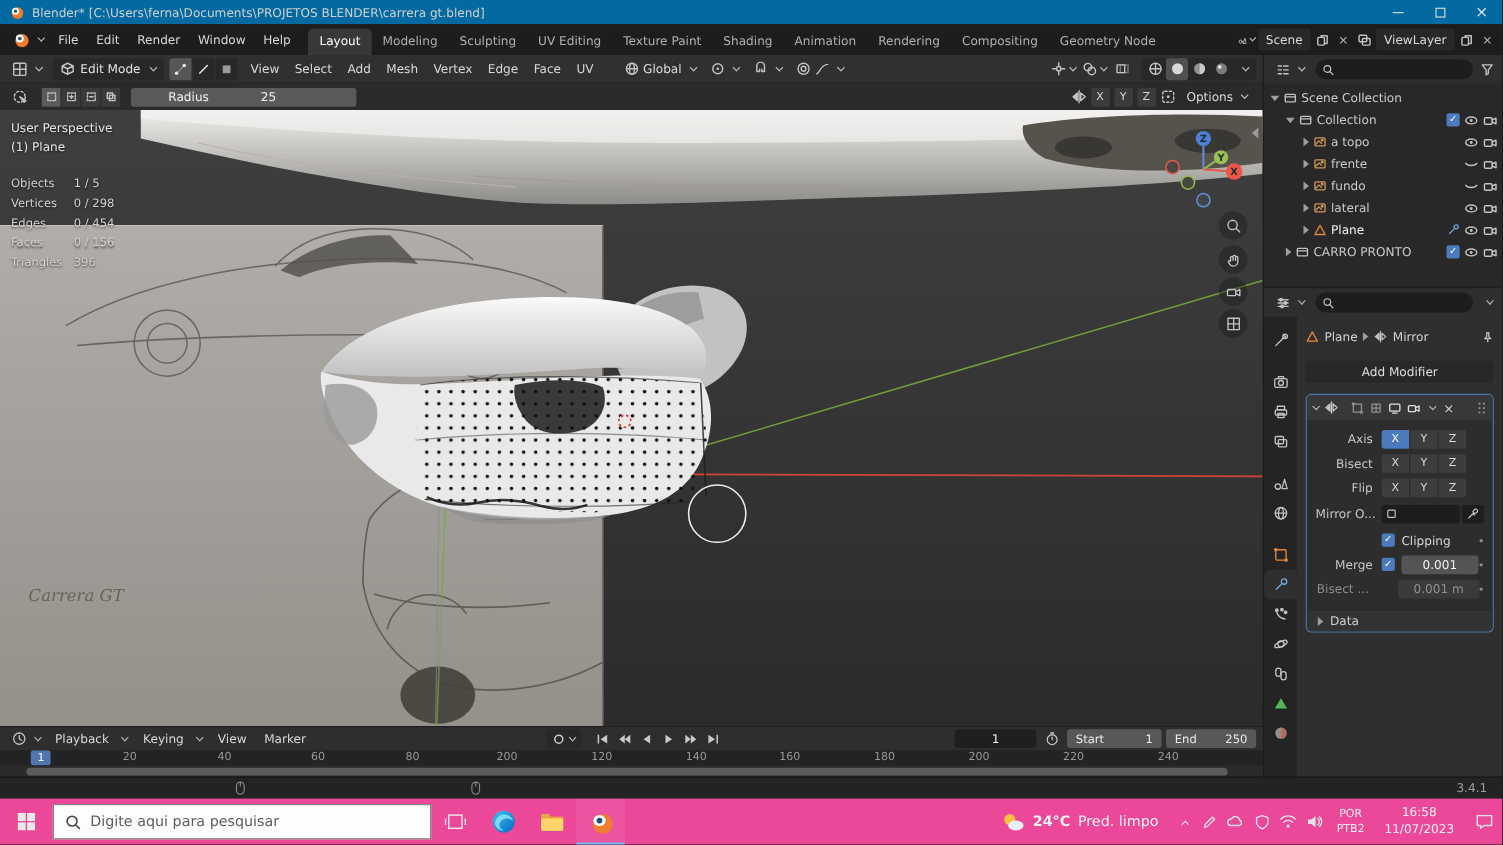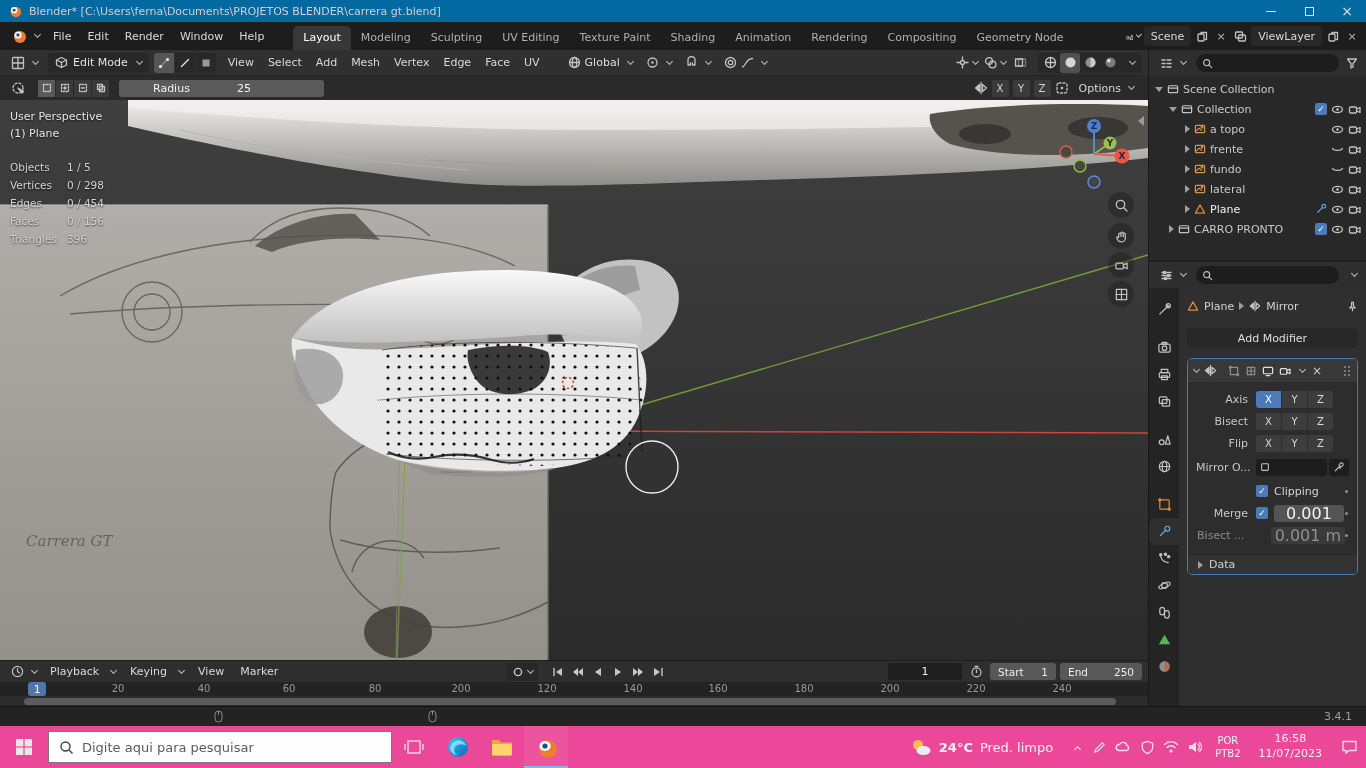--- a/index.html
+++ b/index.html
@@ -16,21 +16,21 @@
 .titlebar{position:absolute;top:0;left:0;width:1366px;height:22px;background:#0369a1;display:flex;align-items:center;padding-left:8px;gap:7px}
 .ttext{color:#cfcfcf}
 .wbtns{margin-left:auto;display:flex;height:100%}
 .wbtn{width:38px;height:100%;display:flex;align-items:center;justify-content:center;color:#e0e0e0}
 .min-glyph{width:10px;height:1px;background:#e0e0e0}
 .max-glyph{width:9px;height:9px;border:1px solid #e0e0e0}
 .x-glyph{font-size:14px;line-height:1}
 
 .topbar{position:absolute;top:22px;left:0;width:1366px;height:28px;background:#1d1d1d;display:flex;align-items:center;padding:0 6px}
 .menu{padding:0 8px;color:#d8d8d8}
-.tabs{display:flex;height:100%;align-items:flex-end;margin-left:21px}
+.tabs{display:flex;height:100%;align-items:flex-end;margin-left:8px}
 .tab{padding:5px 10px 6px;border-radius:5px 5px 0 0;color:#b0b0b0;white-space:nowrap}
 .tab.active{background:#383838;color:#fff}
 .tb-right{margin-left:auto;display:flex;align-items:center;gap:3px}
 .dbfield{height:20px;background:#282828;border-radius:3px;display:flex;align-items:center;gap:5px;padding:0 7px;color:#d8d8d8}
 .mini{width:16px;height:18px;display:flex;align-items:center;justify-content:center;color:#b5b5b5}
 
 .toolheader{position:absolute;top:50px;left:0;width:1148px;height:26px;background:#303030;display:flex;align-items:center;padding:0 6px;border-bottom:1px solid #252525}
 .mode-dd{height:20px;background:#282828;border-radius:3px;display:flex;align-items:center;gap:5px;padding:0 7px;margin:12px 5px;color:#e2e2e2}
 .selmode{display:flex;gap:1px;margin-right:5px}
 .smbtn{width:20px;height:20px;background:#282828;display:flex;align-items:center;justify-content:center}
@@ -88,21 +88,21 @@
 .dim{color:#8c8c8c}
 .seg{display:flex;gap:1px}
 .segbtn{width:25px;height:17px;background:#3d3d3d;display:flex;align-items:center;justify-content:center;color:#dadada;font-size:10px}
 .segbtn:first-child{border-radius:3px 0 0 3px}
 .segbtn:last-child{border-radius:0 3px 3px 0}
 .segbtn.active{background:#4c7bbd;color:#fff}
 .adot{width:3px;height:3px;border-radius:50%;background:#8f8f8f;margin-left:auto;margin-right:1px}
 .chk{width:12px;height:12px;background:#4c7bbd;border-radius:2px;color:#fff;font-size:9px;line-height:12px;text-align:center;margin-right:6px;flex:none}
 .objfield{width:72px;height:17px;background:#1d1d1d;border-radius:3px;display:flex;align-items:center;padding:0 4px;gap:4px}
 .dropperbtn{width:20px;height:17px;background:#1d1d1d;border-radius:3px;margin-left:2px;display:flex;align-items:center;justify-content:center}
-.numf{height:17px;background:#545454;border-radius:3px;display:flex;align-items:center;justify-content:center;color:#f0f0f0;font-size:16px}
+.numf{height:17px;background:#545454;border-radius:3px;display:flex;align-items:center;justify-content:center;color:#f0f0f0;font-size:11px}
 .numf.dimf{background:#3a3a3a;color:#8f8f8f}
 .datarow{margin:8px -8px 0;background:#333;height:20px;display:flex;align-items:center;gap:6px;padding-left:10px;border-top:1px solid #262626;color:#d0d0d0}
 
 .timeline{position:absolute;top:660px;left:0;width:1148px;height:22px;background:#2e2e2e;border-top:1px solid #1e1e1e;display:flex;align-items:center;padding:0 6px}
 .framef{width:74px;height:17px;background:#1f1f1f;border-radius:3px;display:flex;align-items:center;justify-content:center;color:#ececec}
 .sef{height:17px;background:#585858;border-radius:3px;display:flex;align-items:center;justify-content:space-between;padding:0 8px;font-size:10.5px;color:#ececec}
 .transport{display:flex;align-items:center;gap:1px;margin-left:10px}
 .tpbtn{width:19px;height:18px;display:flex;align-items:center;justify-content:center}
 .recpill{display:flex;align-items:center;background:#282828;border-radius:3px;height:18px;padding:0 5px;margin-left:auto}
 .ruler{position:absolute;top:682px;left:0;width:1148px;height:14px;background:#232323;overflow:hidden}
@@ -1009,21 +1009,21 @@
         </div>
     </div>
     <div style="margin-left:auto;display:flex;align-items:center;gap:4px">
       <div class="framef">1</div>
       <div class="ibtn">
           <svg class="ic" width="13" height="13" viewBox="0 0 14 14">
             <circle cx="7" cy="8" r="4.8"></circle>
             <path d="M7,5.5 V8 M5.5,1.5 h3"></path>
           </svg>
         </div>
-      <div class="sef" style="width:66px">
+      <div class="sef" style="width:86px">
         <span>Start</span>
           <span>1</span>
       </div>
       <div class="sef" style="width:82px">
         <span>End</span>
           <span>250</span>
       </div>
     </div>
   </div>
 

